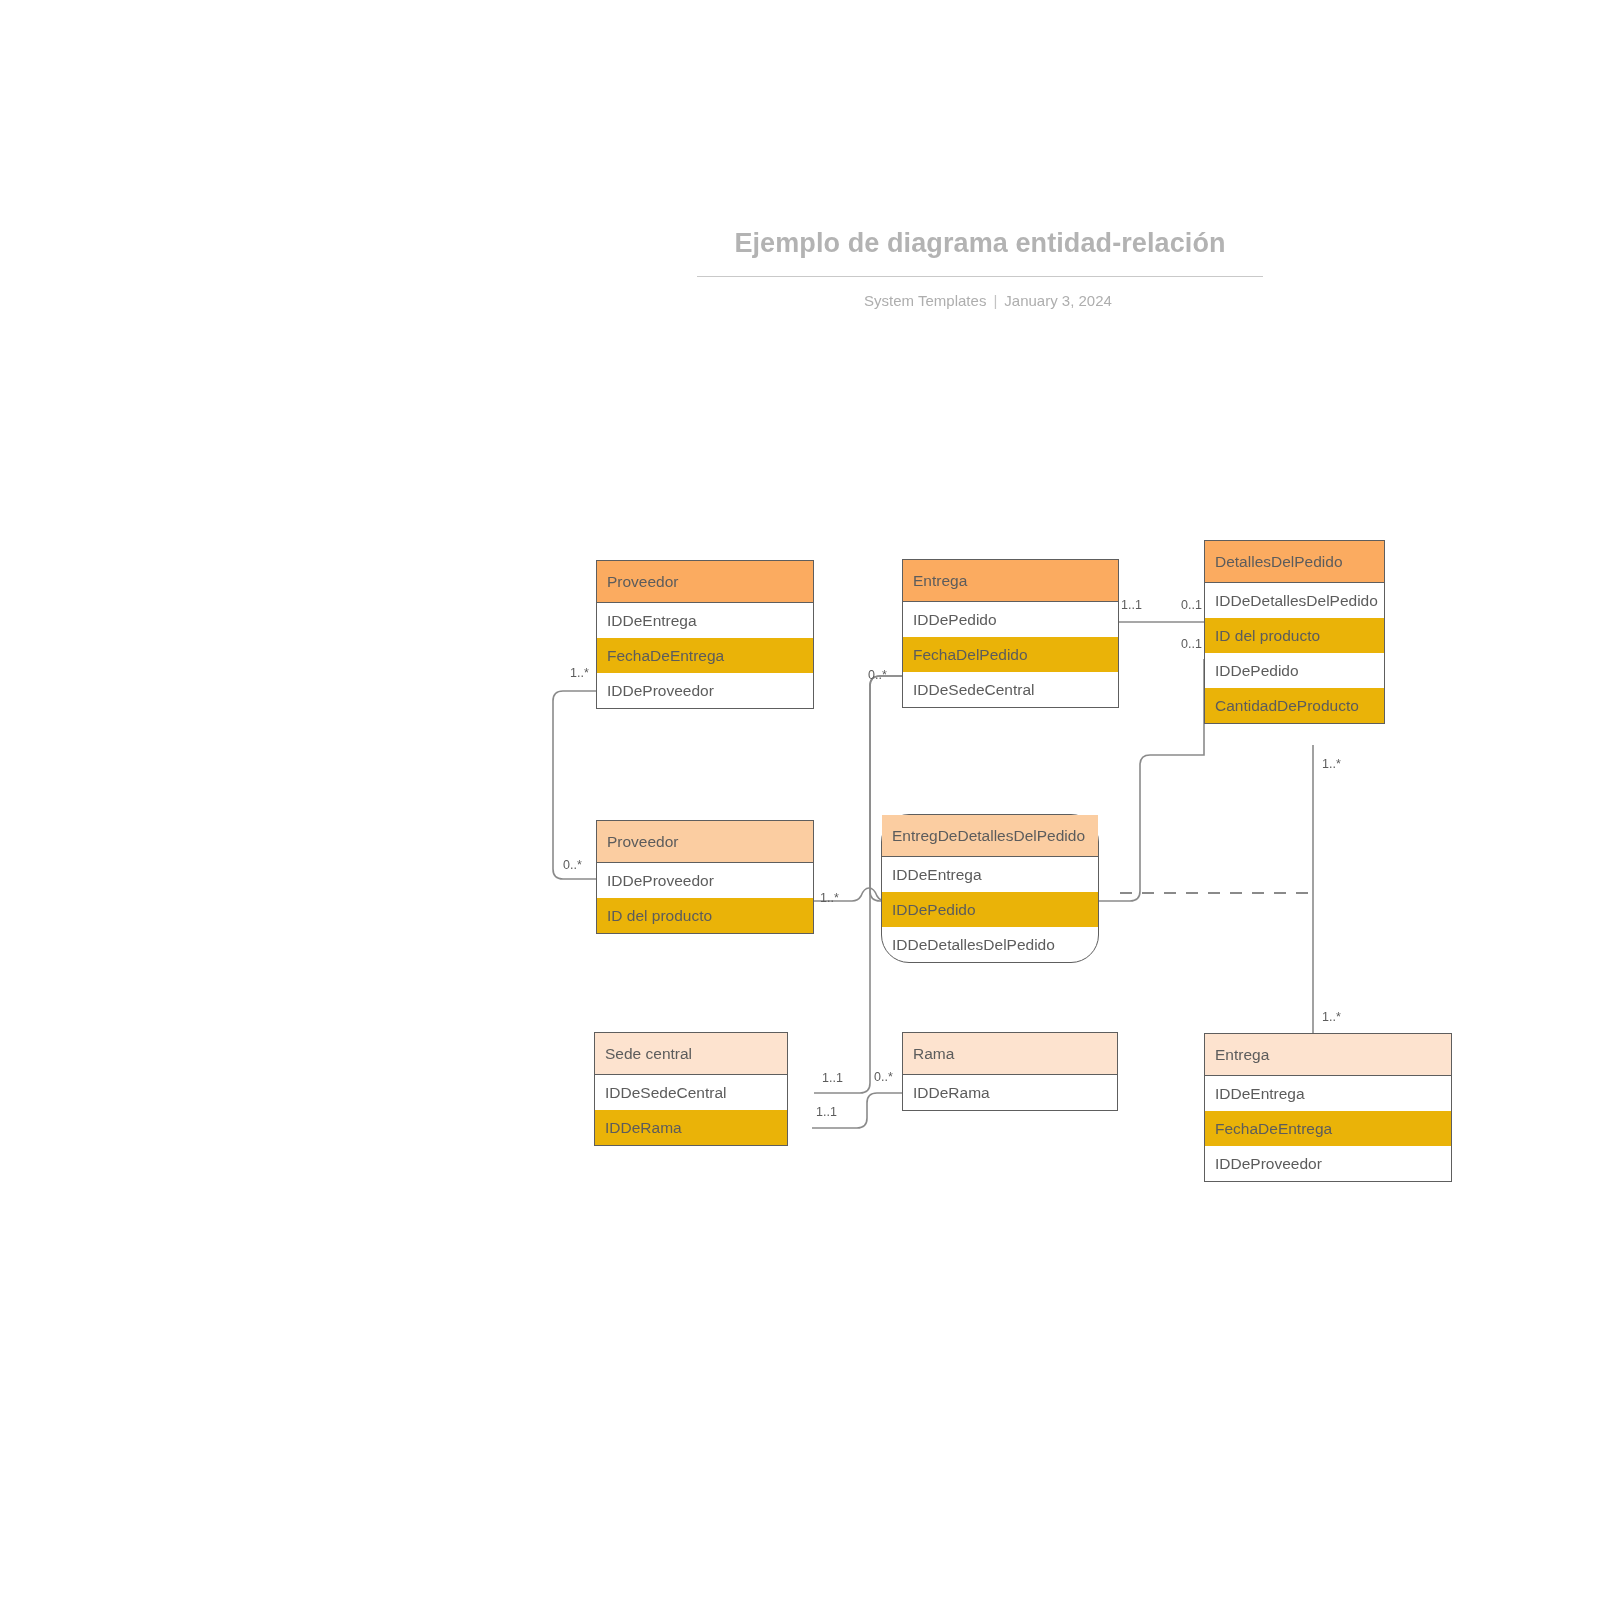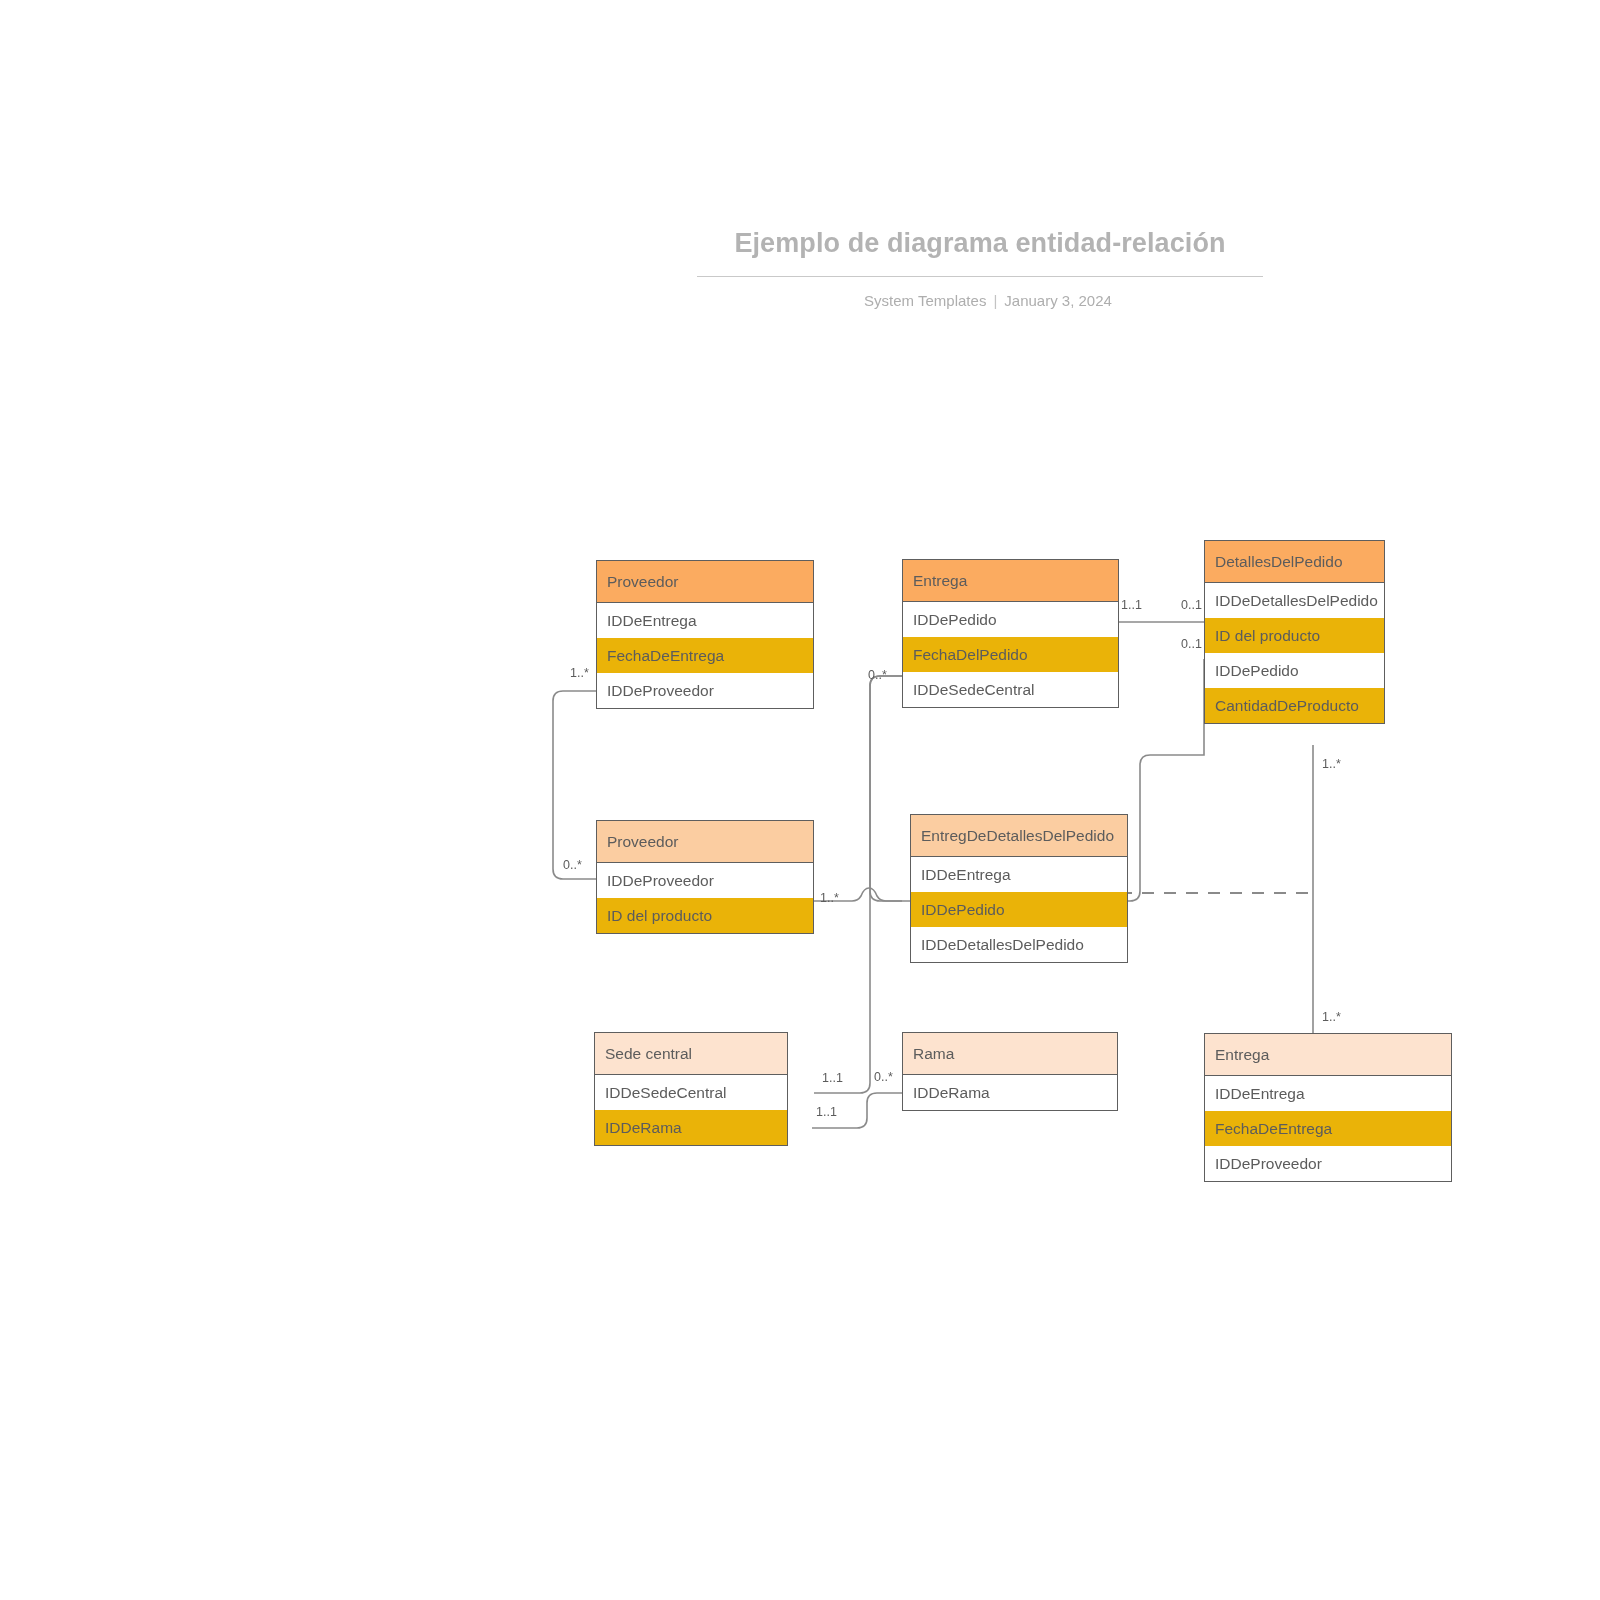--- a/index.html
+++ b/index.html
@@ -152,21 +152,21 @@
     <div class="attr">IDDePedido</div>
     <div class="attr alt">CantidadDeProducto</div>
   </div>
 
   <div class="entity tint-mid" style="left:596px; top:820px; width:218px;">
     <div class="ent-title">Proveedor</div>
     <div class="attr">IDDeProveedor</div>
     <div class="attr alt">ID del producto</div>
   </div>
 
-  <div class="entity tint-mid" style="left:910px; top:814px; width:218px;">
+  <div class="entity tint-mid" style="left:881px; top:814px; width:218px;border-radius:28px;">
     <div class="ent-title">EntregDeDetallesDelPedido</div>
     <div class="attr">IDDeEntrega</div>
     <div class="attr alt">IDDePedido</div>
     <div class="attr">IDDeDetallesDelPedido</div>
   </div>
 
   <div class="entity tint-light" style="left:594px; top:1032px; width:194px;">
     <div class="ent-title">Sede central</div>
     <div class="attr">IDDeSedeCentral</div>
     <div class="attr alt">IDDeRama</div>

